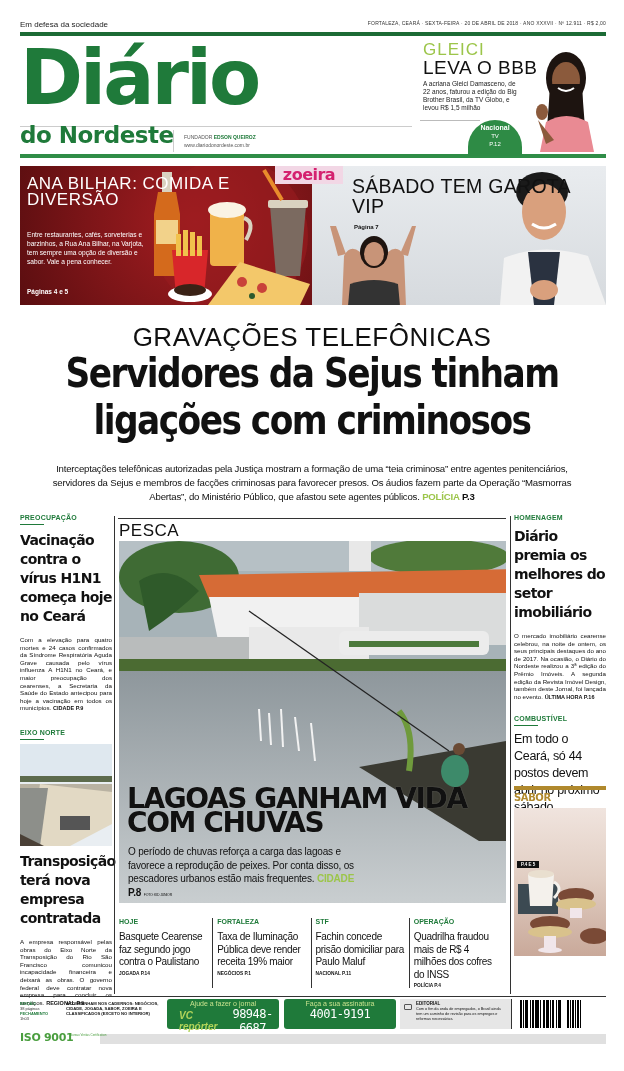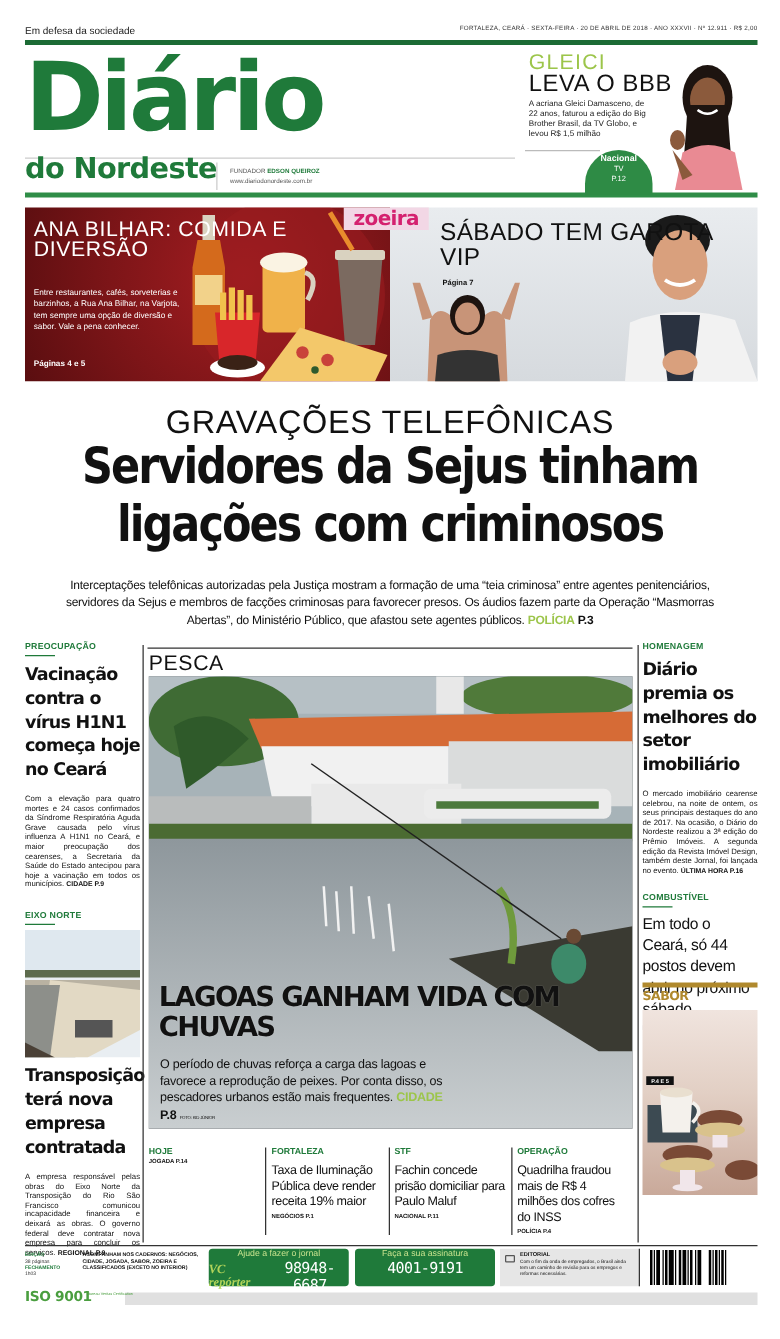--- a/index.html
+++ b/index.html
@@ -65,21 +65,21 @@
   .ref-small { font-size: 5.5px; font-weight: bold; color: #111; margin-top: 4px; }
 
   .vsep { width: 1px; background: #333; }
   .vsep-left { left: 114px; top: 516px; height: 478px; }
   .vsep-right { left: 510px; top: 516px; height: 478px; }
 
   
   .pesca-topline { left: 118px; top: 518px; width: 388px; height: 1px; background: #333; }
   .pesca-label { left: 119px; top: 521px; font-size: 17px; color: #111; letter-spacing: 0.5px; }
   .pesca-photo { left: 119px; top: 541px; width: 387px; height: 362px; overflow: hidden; background: #6d7377; }
-  .pesca-headline { position: absolute; left: 8px; top: 246px; color: #111; font-family: "DejaVu Sans", sans-serif; font-weight: 900; font-size: 22px; line-height: 24px; letter-spacing: -1.4px; text-shadow: 0 0 1px rgba(255,255,255,0.4); }
+  .pesca-headline { position: absolute; left: 8px; top: 246px; color: #111; font-family: "DejaVu Sans", sans-serif; font-weight: 900; font-size: 28px; line-height: 24px; letter-spacing: -1.4px; text-shadow: 0 0 1px rgba(255,255,255,0.4); }
   .pesca-desc { position: absolute; left: 9px; top: 304px; width: 240px; color: #111; font-size: 10px; line-height: 13.5px; letter-spacing: -0.2px; }
   .pesca-desc .sec { color: #9cc54a; font-weight: bold; }
   .pesca-desc .pg { font-weight: bold; }
   .pesca-desc .credit { font-size: 3.5px; }
 
   
   .briefs { left: 119px; top: 918px; width: 388px; height: 70px; display: flex; }
   .brief { flex: 1; padding: 0 4px 0 0; }
   .brief + .brief { border-left: 1px solid #333; padding-left: 4px; }
   .brief .lbl { font-size: 7px; font-weight: bold; color: #1f7a3a; }
@@ -98,21 +98,21 @@
   
   .foot-line { left: 20px; top: 996px; width: 586px; height: 1px; background: #333; }
   .foot-info { left: 20px; top: 1001px; width: 42px; font-size: 4px; line-height: 5px; color: #333; }
   .foot-info b { color: #1f7a3a; }
   .foot-supp { left: 66px; top: 1001px; width: 96px; font-size: 4.2px; line-height: 5.2px; color: #111; font-weight: bold; }
   .foot-box { top: 999px; height: 30px; background: #1f7a3a; border-radius: 3px; color: #fff; }
   .foot-box .lbl { font-size: 7px; text-align: center; color: #c7e28d; margin-top: 1px; }
   .foot-box .num { font-family: "DejaVu Sans Mono", monospace; font-size: 12px; text-align: center; letter-spacing: -0.5px; }
   .foot-box1 { left: 167px; width: 112px; }
   .foot-box1 .row { display: flex; align-items: center; justify-content: center; gap: 4px; }
-  .foot-box1 .vc { font-weight: 900; font-style: italic; font-size: 10px; color: #b2d45a; font-family: Liberation Serif, serif; }
+  .foot-box1 .vc { font-weight: 900; font-style: italic; font-size: 10px; color: #b2d45a; font-family: Liberation Sans, sans-serif; margin-left: 12px; }
   .foot-box2 { left: 284px; width: 112px; }
   .foot-editorial { left: 400px; top: 999px; width: 112px; height: 30px; background: #e6e6e6; padding: 2px 3px 2px 16px; font-size: 3.8px; line-height: 5px; color: #111; border-right: 1px solid #333; }
   .foot-editorial b { font-size: 4.5px; }
   .foot-editorial .icon { position: absolute; left: 4px; top: 5px; width: 8px; height: 6px; border: 1px solid #555; border-radius: 1px; }
   .barcode { left: 520px; top: 1000px; width: 82px; height: 28px; display: flex; align-items: stretch; gap: 0; }
   .barcode i { display: block; background: #000; height: 100%; }
   .graybar { left: 100px; top: 1034px; width: 506px; height: 10px; background: #e0e0e0; }
   .iso { left: 20px; top: 1031px; font-family: "DejaVu Sans", sans-serif; font-weight: bold; font-size: 11px; color: #4a9e3f; letter-spacing: -0.3px; }
   .iso-sub { left: 70px; top: 1033px; font-size: 3px; color: #4a9e3f; line-height: 4px; }
 </style>
@@ -290,20 +290,21 @@
     <span>O período de chuvas reforça a carga das lagoas e favorece a reprodução de peixes. Por conta disso, os pescadores urbanos estão mais frequentes.</span>
     <span class="sec">CIDADE</span>
     <span class="pg">P.8</span>
     <span class="credit">FOTO: KID JÚNIOR</span>
   </div>
 </div>
 
 <div class="abs briefs">
   <div class="brief">
     <div class="lbl">HOJE</div>
+    <div class="ttl">Basquete Cearense faz segundo jogo contra o Paulistano</div>
     <div class="ref">JOGADA P.14</div>
   </div>
   <div class="brief">
     <div class="lbl">FORTALEZA</div>
     <div class="ttl">Taxa de Iluminação Pública deve render receita 19% maior</div>
     <div class="ref">NEGÓCIOS P.1</div>
   </div>
   <div class="brief">
     <div class="lbl">STF</div>
     <div class="ttl">Fachin concede prisão domiciliar para Paulo Maluf</div>

